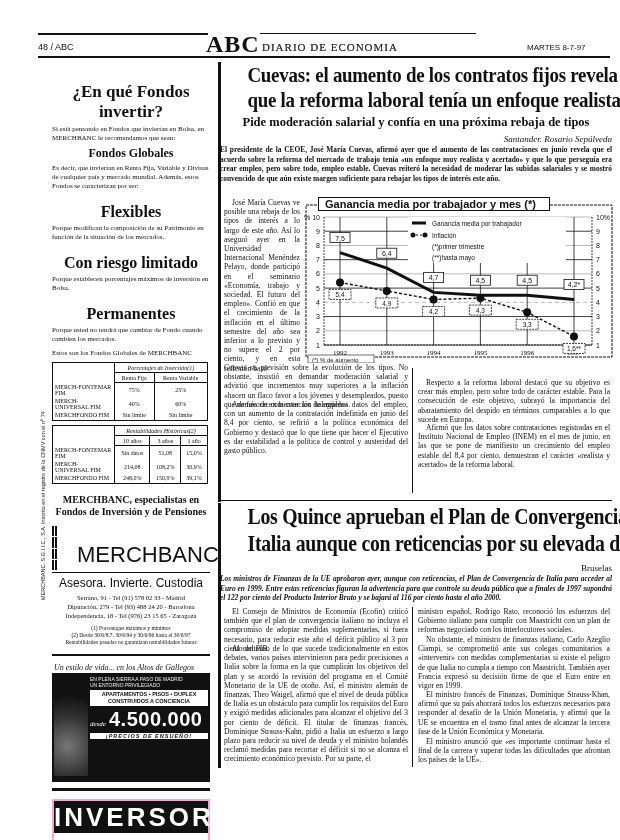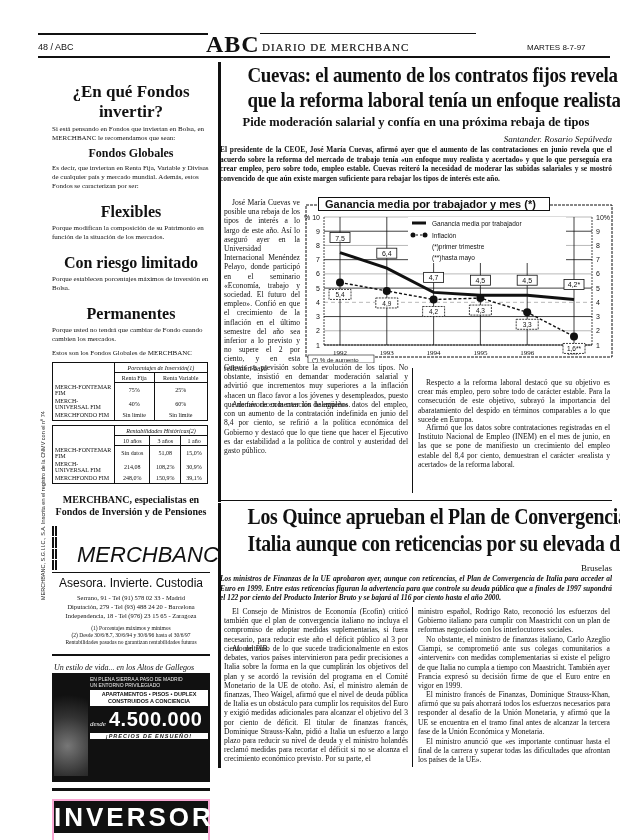--- a/index.html
+++ b/index.html
@@ -16,21 +16,21 @@
   
   .left-col { left: 52px; top: 60px; width: 158px; }
   .lc-title { font-size: 17px; font-weight: bold; text-align: center; margin-top: 22px; }
   .lc-text { font-size: 7px; line-height: 9px; margin-top: 3px; }
   .lc-sub { font-size: 16px; font-weight: bold; text-align: center; margin-top: 12px; }
   .lc-sub-lg { font-size: 12px; font-weight: bold; text-align: center; margin-top: 3px; }
   table.fund { width: 156px; border-collapse: collapse; font-size: 6px; margin-top: 4px; }
   table.fund td { border: 1px solid #111; padding: 1px 2px; height: 10px; }
   table.fund td.nb { border-top: none; border-bottom: none; }
   .merch-line { font-size: 10px; font-weight: bold; text-align: center; margin-top: 10px; line-height: 12px; }
-  .merch-logo { display: flex; align-items: center; margin-top: 8px; gap: 20px; font-style: italic; }
+  .merch-logo { display: flex; align-items: center; margin-top: 8px; gap: 20px; }
   .logo-block { width: 30px; height: 44px; display: grid; grid-template-columns: 1fr 1fr; gap: 1px; }
   .logo-block span { background: #111; }
   .logo-block span.w { background: #fff; border: 1px solid #111; }
   .merch-word { font-family: "Liberation Sans", sans-serif; font-size: 22px; letter-spacing: 0px; margin-top: 14px; }
   .merch-rule { height: 1px; background: #111; margin-top: 2px; }
   .merch-tag { font-family: "Liberation Sans", sans-serif; font-size: 12px; text-align: center; margin-top: 3px; }
   .addr { font-size: 6.5px; text-align: center; line-height: 9px; margin-top: 3px; }
   .foot-notes { font-size: 5.5px; text-align: center; line-height: 7px; margin-top: 5px; }
   .ad-sep { height: 2px; background: #111; margin-top: 8px; }
   .galle-ad { margin-top: 6px; height: 120px; background: #111; color: #fff; position: relative; }
@@ -72,21 +72,21 @@
   .col-rule { width: 1px; background: #111; }
 </style>
 </head>
 <body>
 
 <div class="abs hdr-line-top"></div>
 <div class="abs hdr-line-top3"></div>
 <div class="abs hdr-line-bot"></div>
 <div class="abs page-num">48 / ABC</div>
 <div class="abs abc-logo">ABC</div>
-<div class="abs section-name">DIARIO DE MERCHBANC</div>
+<div class="abs section-name">DIARIO DE ECONOMIA</div>
 <div class="abs date">MARTES 8-7-97</div>
 
 <div class="abs left-col">
   <div class="lc-title">¿En qué Fondos invertir?</div>
   <div class="lc-text">Si está pensando en Fondos que inviertan en Bolsa, en MERCHBANC le recomendamos que sean:</div>
   <div class="lc-sub-lg">Fondos Globales</div>
   <div class="lc-text">Es decir, que inviertan en Renta Fija, Variable y Divisas de cualquier país y mercado mundial. Además, estos Fondos se caracterizan por ser:</div>
   <div class="lc-sub">Flexibles</div>
   <div class="lc-text">Porque modifican la composición de su Patrimonio en función de la situación de los mercados.</div>
   <div class="lc-sub">Con riesgo limitado</div>

